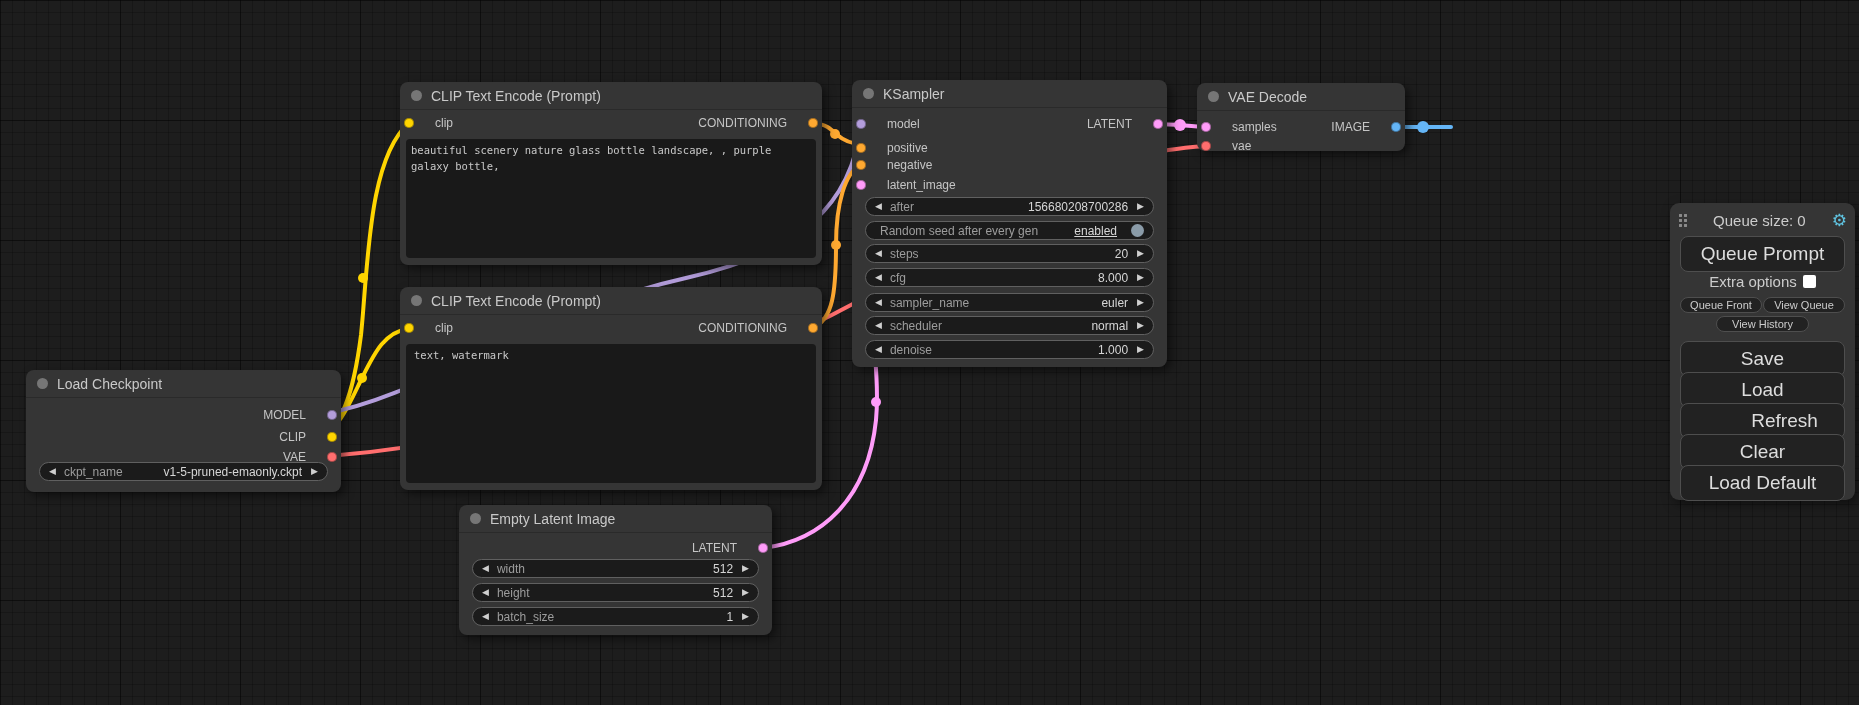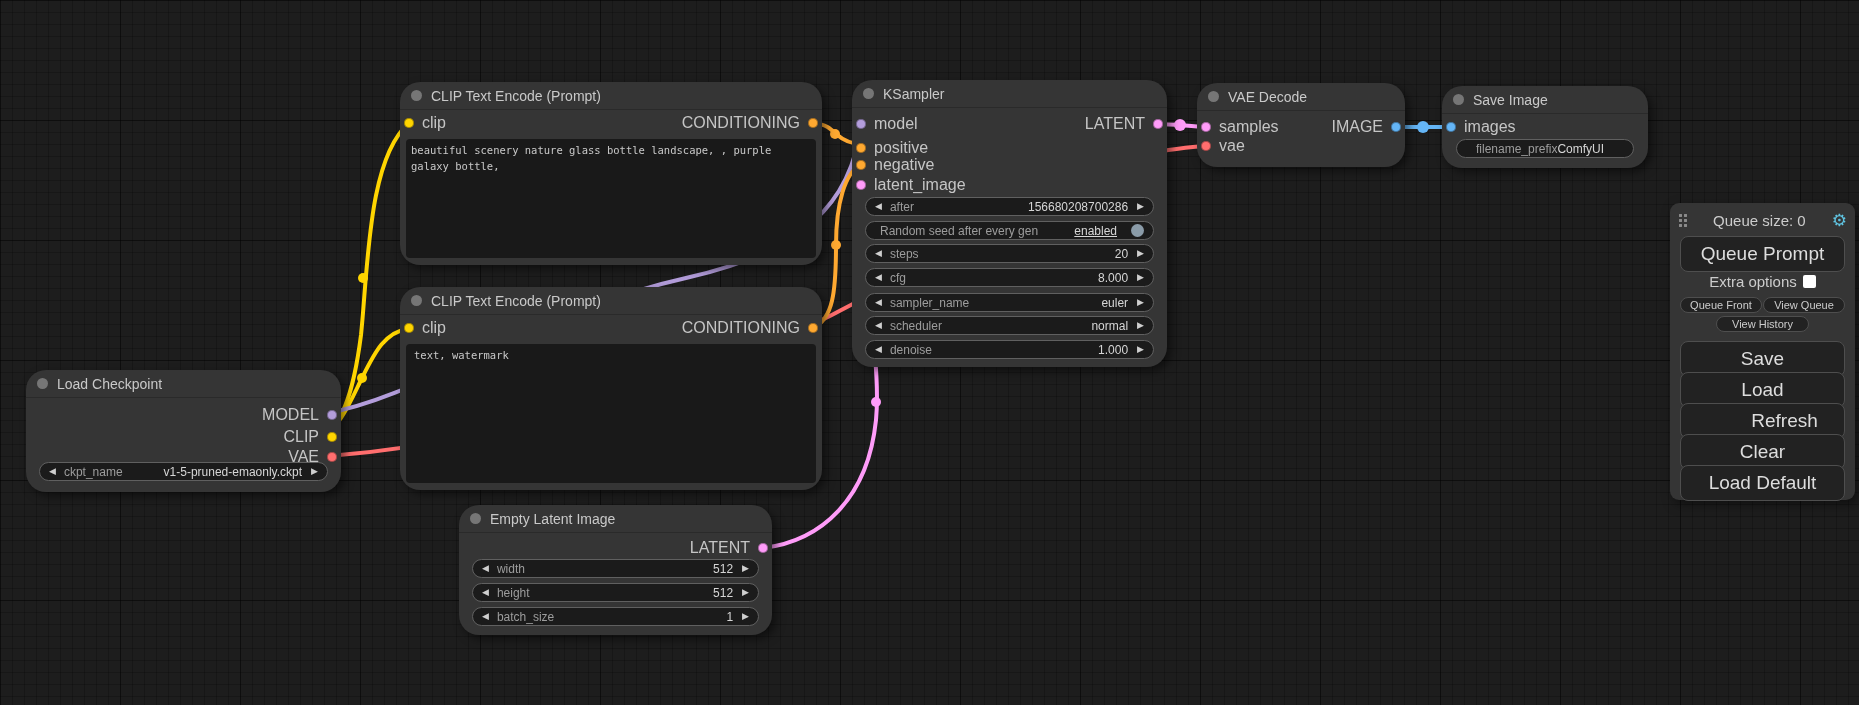--- a/index.html
+++ b/index.html
@@ -21,31 +21,31 @@
     background-size:120px 120px, 120px 120px, 12px 12px, 12px 12px;
   }
   svg.links { position:absolute; left:0; top:0; z-index:1; }
   svg.links path { fill:none; stroke-width:4px; stroke-linecap:round; }
   .lk-model { stroke:#b39ddb; } .lk-clip { stroke:#ffd500; } .lk-vae { stroke:#ff6e6e; }
   .lk-cond { stroke:#ffa931; } .lk-latent { stroke:#ff9cf9; } .lk-image { stroke:#64b5f6; } .md-clip { fill:#ffd500; }
   .md-cond { fill:#ffa931; } .md-latent { fill:#ff9cf9; } .md-image { fill:#64b5f6; }
 
   .node {
     position:absolute; z-index:2;
-    background:#353535; border-radius:20px;
+    background:#353535; border-radius:8px;
     box-shadow:4px 4px 10px rgba(0,0,0,0.5);
   }
   .node-title {
     position:absolute; left:0; top:0; right:0; height:28px;
     display:flex; align-items:center; gap:9px; padding-left:11px;
     color:#c9c9c9; font-size:14px;
     border-bottom:1px solid #2a2a2a;
   }
   .title-dot { width:11px; height:11px; border-radius:50%; background:#767676; flex:0 0 auto; }
-  .slot { position:absolute; height:16px; display:flex; align-items:center; gap:8px; color:#c5c5c5; font-size:16px; }
+  .slot { position:absolute; height:16px; display:flex; align-items:center; gap:21px; color:#c5c5c5; font-size:12px; }
   .slot.in  { left:4px; }
   .slot.out { right:4px; }
   .pdot { width:10px; height:10px; border-radius:50%; flex:0 0 auto; box-shadow:0 0 0 1px rgba(0,0,0,0.35) inset; }
   .c-model { background:#b39ddb; } .c-clip { background:#ffd500; } .c-vae { background:#ff6e6e; }
   .c-cond { background:#ffa931; } .c-latent { background:#ff9cf9; } .c-image { background:#64b5f6; }
 
   .widget {
     position:absolute; height:19px;
     background:#1b1b1b; border:1px solid #606060; border-radius:10px;
     display:flex; align-items:center; padding:0 9px;
@@ -259,53 +259,39 @@
       <span class="arr">▶</span>
     </div>
     <div class="widget" style="left:13px; right:13px; top:260px;">
       <span class="arr">◀</span>
       <span class="wlabel">denoise</span>
       <span class="wvalue">1.000</span>
       <span class="arr">▶</span>
     </div>
   </div>
 
-  <div class="node" style="left:1197px; top:83px; width:208px; height:84px;">
+  <div class="node" style="left:1197px; top:83px; width:208px; height:68px;">
     <div class="node-title">
       <span class="title-dot"></span>
       <span>VAE Decode</span>
     </div>
     <div class="slot in" style="top:36px;">
       <span class="pdot c-latent"></span>
       <span>samples</span>
     </div>
     <div class="slot out" style="top:36px;">
       <span>IMAGE</span>
       <span class="pdot c-image"></span>
     </div>
     <div class="slot in" style="top:55px;">
       <span class="pdot c-vae"></span>
       <span>vae</span>
     </div>
   </div>
 
-  <div class="node" style="left:1442px; top:86px; width:206px; height:82px;">
-    <div class="node-title">
-      <span class="title-dot"></span>
-      <span>Save Image</span>
-    </div>
-    <div class="slot in" style="top:33px;">
-      <span class="pdot c-image"></span>
-      <span>images</span>
-    </div>
-    <div class="widget textw" style="left:14px; right:14px; top:53px;">
-      <span class="wlabel" style="margin-left:10px;">filename_prefix</span>
-      <span class="wvalue">ComfyUI</span>
-    </div>
-  </div>
 
   <div class="qpanel">
     <div class="qhead">
       <span class="drag-dots"></span>
       <span class="qsize">Queue size: 0</span>
       <span class="gear">⚙</span>
     </div>
     <div class="btn btn-big" style="top:33px;">Queue Prompt</div>
     <div class="extra-row">
       <span>Extra options</span>

